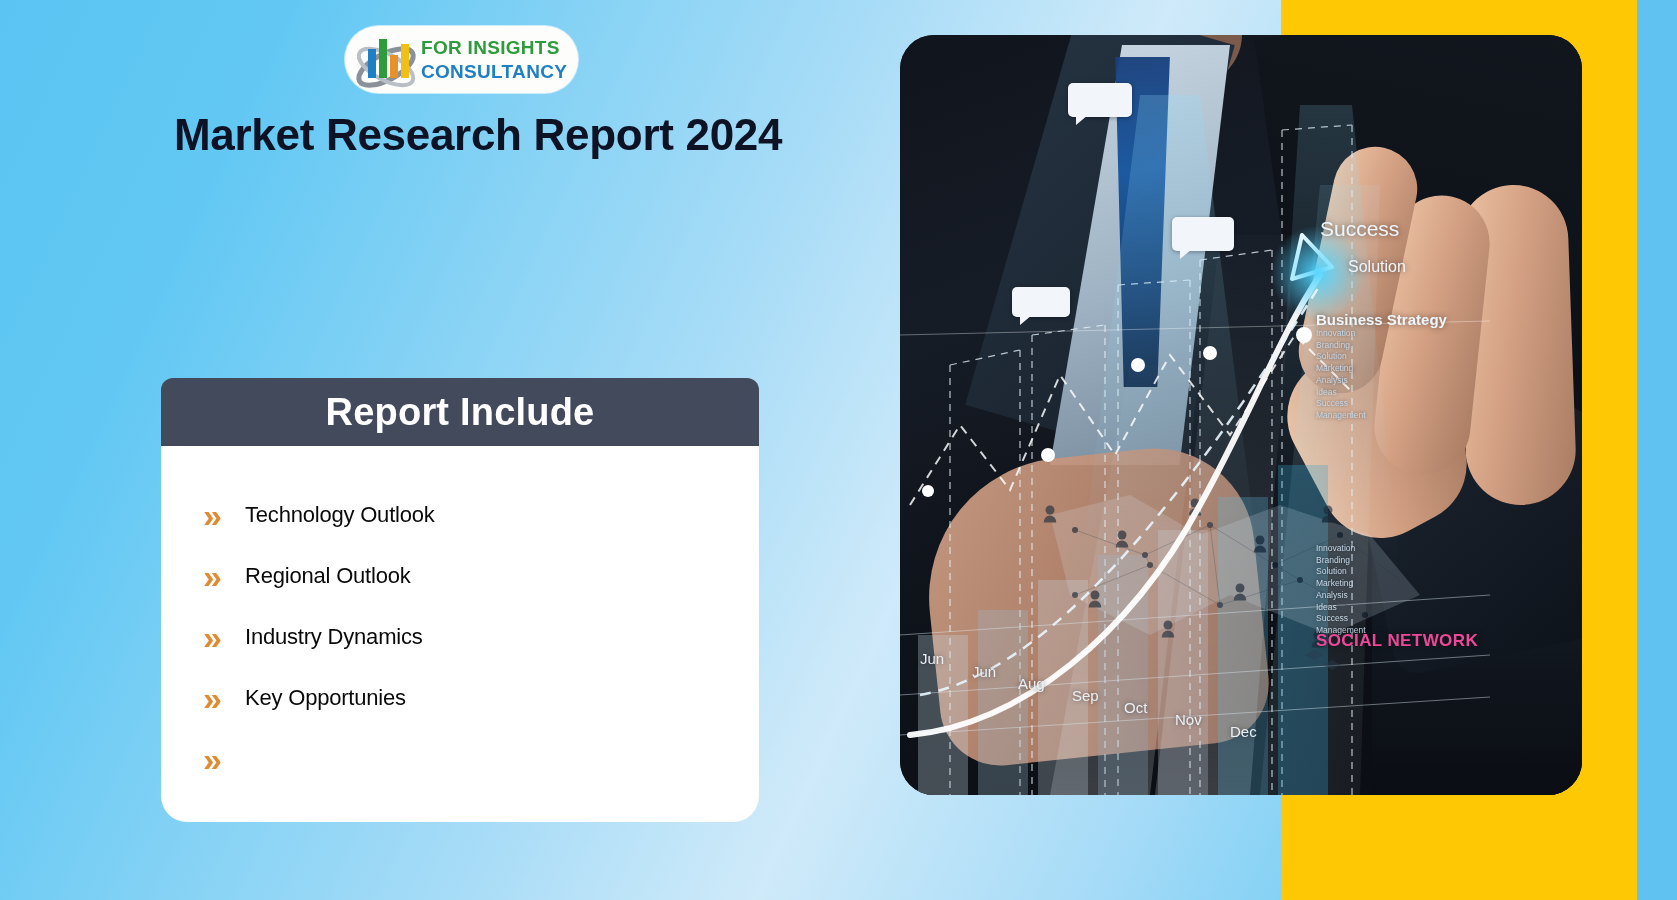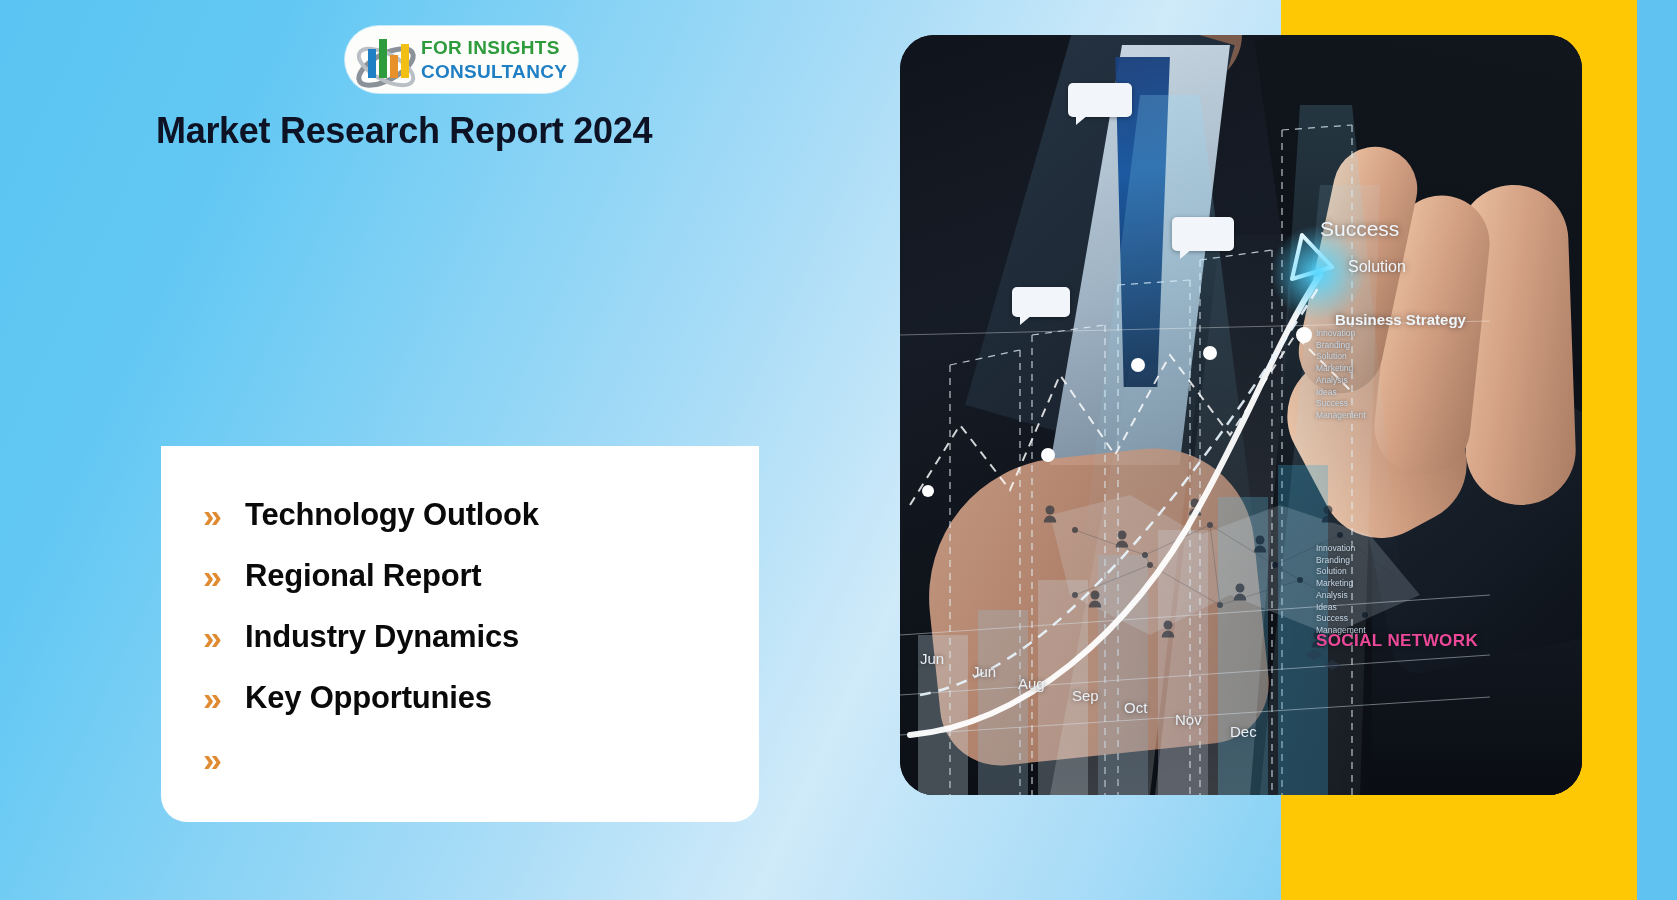--- a/index.html
+++ b/index.html
@@ -49,23 +49,23 @@
   }
   .logo-mark { position:relative; width:70px; height:58px; flex:0 0 70px; }
   .logo-mark svg { position:absolute; left:0; top:0; }
   .logo-text { display:flex; flex-direction:column; justify-content:center; line-height:1.0; }
   .logo-l1 { font-size:19px; font-weight:bold; color:#2E9B3C; letter-spacing:0.3px; }
   .logo-l2 { font-size:19px; font-weight:bold; color:#1E7FC4; letter-spacing:0.3px; margin-top:5px; }
 
   
   .headline {
     position:absolute;
-    left:156px; top:112px;
+    left:174px; top:112px;
     width:760px;
-    font-size:36px;
+    font-size:44px;
     font-weight:bold;
     color:#0d1324;
     letter-spacing:-0.3px;
     line-height:1.05;
   }
   .subhead {
     position:absolute;
     left:162px; top:184px;
     width:760px;
     font-size:33px;
@@ -104,22 +104,22 @@
   }
   .chev {
     flex:0 0 38px;
     color:#E08A32;
     font-size:34px;
     font-weight:bold;
     line-height:1;
     margin-right:4px;
   }
   .ri-label {
-    font-size:31px;
-    font-weight:bold;
+    font-size:22px;
+    font-weight:normal;
     color:#0a0a0a;
     letter-spacing:-0.2px;
   }
 
   
   .photo {
     position:absolute;
     left:900px; top:35px;
     width:682px; height:760px;
     border-radius:34px;
@@ -211,21 +211,21 @@
 
   .lbl {
     position:absolute;
     color:#eef5fb;
     font-family:"Liberation Sans", sans-serif;
     text-shadow:0 0 6px rgba(0,0,0,0.55);
     white-space:nowrap;
   }
   .lbl-success { left:420px; top:182px; font-size:21px; }
   .lbl-solution { left:448px; top:223px; font-size:16px; }
-  .lbl-strategy { left:416px; top:276px; font-size:15px; font-weight:bold;margin-left:19px; }
+  .lbl-strategy { left:416px; top:276px; font-size:15px; font-weight:bold; }
   .word-list {
     position:absolute; left:416px; top:293px;
     font-size:8.5px; line-height:1.38;
     color:#c5d6e6;
     text-shadow:0 0 4px rgba(0,0,0,0.6);
   }
   .word-list2 {
     position:absolute; left:416px; top:508px;
     font-size:8.5px; line-height:1.38;
     color:#c5d6e6;
@@ -277,28 +277,31 @@
       </svg>
     </div>
     <div class="logo-text">
       <span class="logo-l1">FOR INSIGHTS</span>
       <span class="logo-l2">CONSULTANCY</span>
     </div>
   </div>
 
   <div class="headline">Market Research Report 2024</div>
 
+  <div class="ri-header">
+    <span>Report Include</span>
+  </div>
   <div class="ri-card">
     <div class="ri-item">
       <span class="chev">»</span>
       <span class="ri-label">Technology Outlook</span>
     </div>
     <div class="ri-item">
       <span class="chev">»</span>
-      <span class="ri-label">Regional Report</span>
+      <span class="ri-label">Regional Outlook</span>
     </div>
     <div class="ri-item">
       <span class="chev">»</span>
       <span class="ri-label">Industry Dynamics</span>
     </div>
     <div class="ri-item">
       <span class="chev">»</span>
       <span class="ri-label">Key Opportunies</span>
     </div>
     <div class="ri-item">

